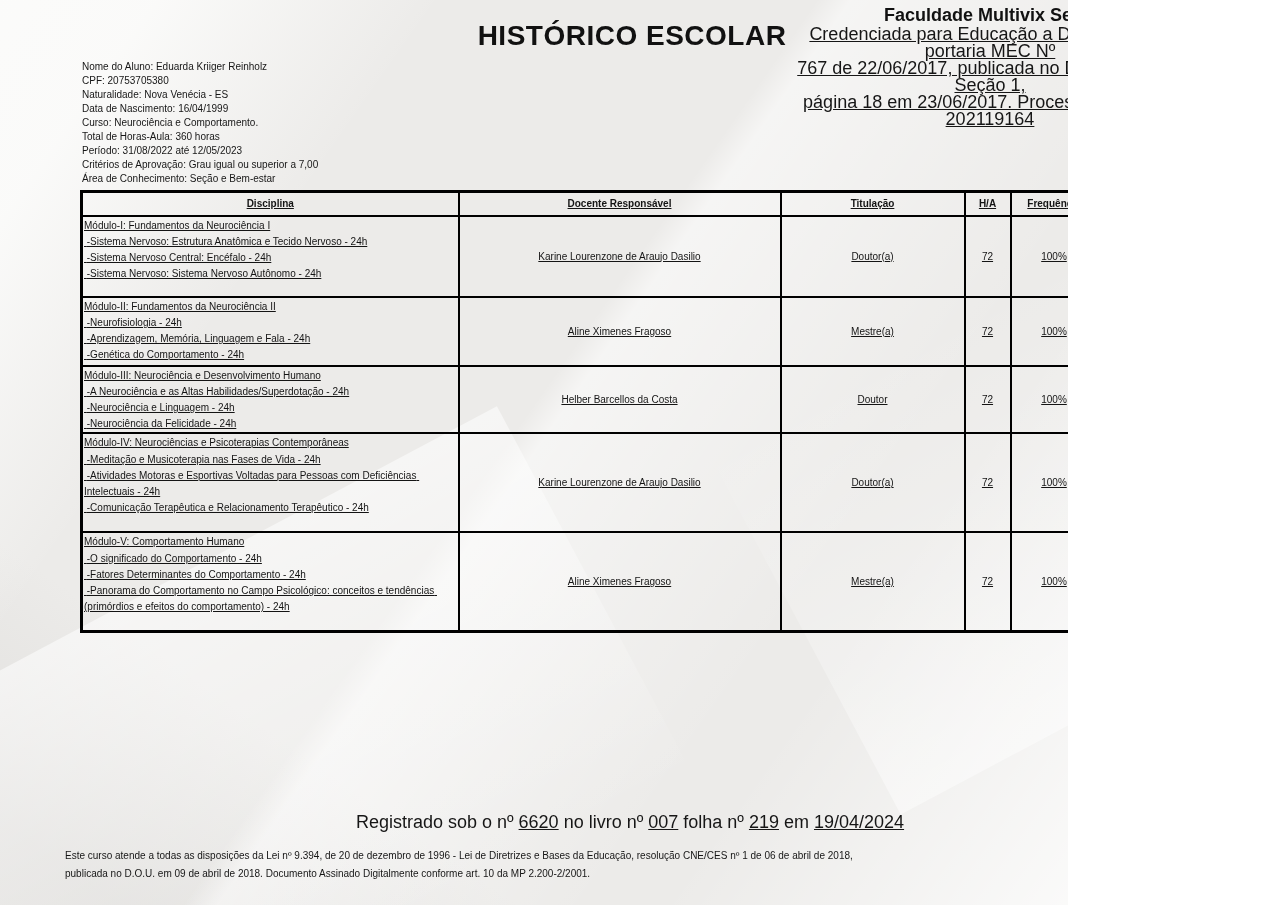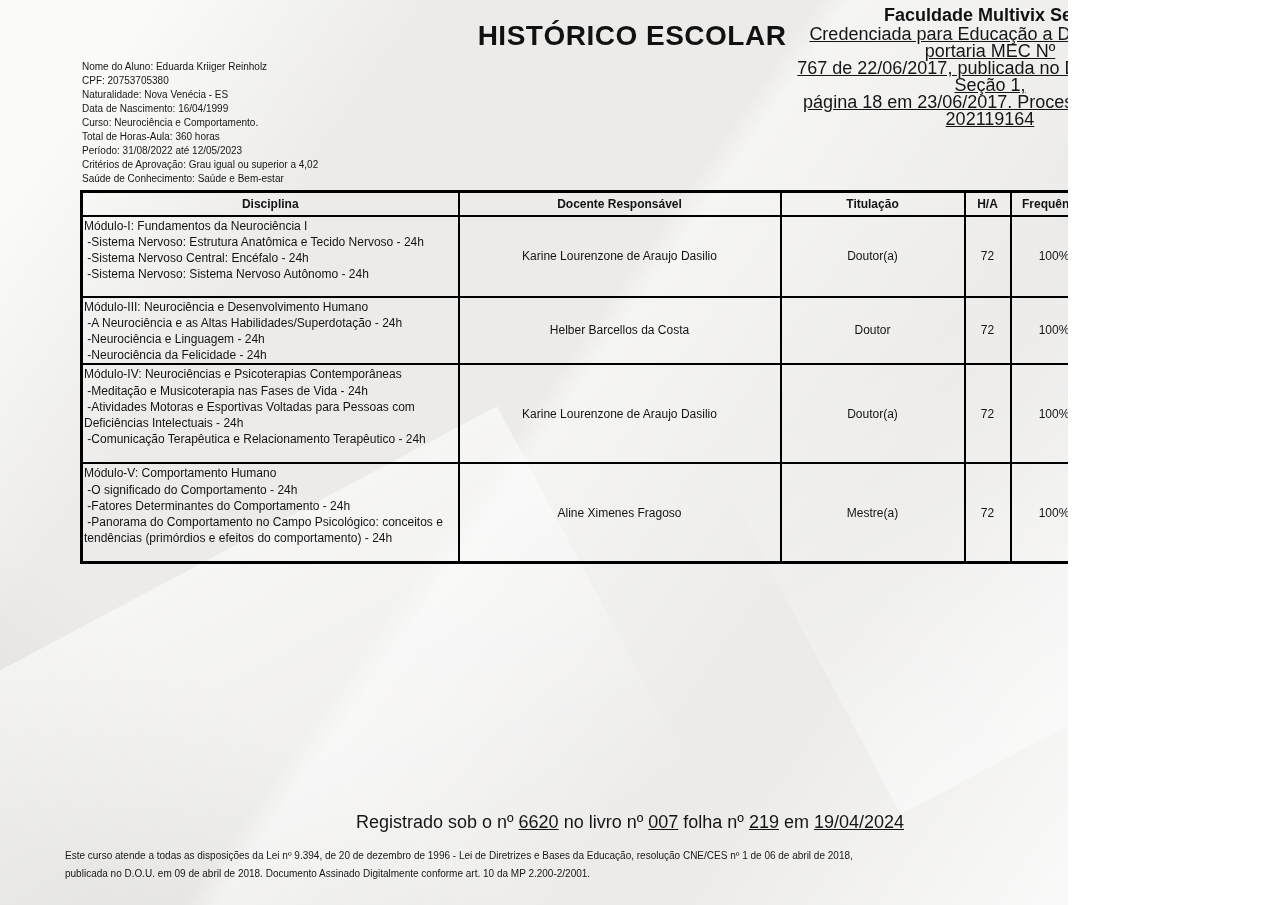--- a/index.html
+++ b/index.html
@@ -76,23 +76,24 @@
     position: absolute;
     left: 80px; top: 190px;
     border-collapse: collapse;
     table-layout: fixed;
     width: 1104px;
     border: 3px solid #000;
     background: transparent;
   }
   table.transcript th, table.transcript td {
     border: 2px solid #000;
-    font-size: 12px;
+    font-size: 10px;
     color: #141414;
     overflow: hidden;
+    text-decoration: underline;
   }
   table.transcript th {
     height: 24px;
     font-weight: bold;
     text-align: center;
     vertical-align: middle;
     padding: 0 1px;
   }
   td.cell-disciplina {
     text-align: left;
@@ -136,22 +137,22 @@
   <h1 class="doc-title">HISTÓRICO ESCOLAR</h1>
 
   <div class="student-info">
     <div>Nome do Aluno: Eduarda Kriiger Reinholz</div>
     <div>CPF: 20753705380</div>
     <div>Naturalidade: Nova Venécia - ES</div>
     <div>Data de Nascimento: 16/04/1999</div>
     <div>Curso: Neurociência e Comportamento.</div>
     <div>Total de Horas-Aula: 360 horas</div>
     <div>Período: 31/08/2022 até 12/05/2023</div>
-    <div>Critérios de Aprovação: Grau igual ou superior a 4,02</div>
-    <div>Saúde de Conhecimento: Saúde e Bem-estar</div>
+    <div>Critérios de Aprovação: Grau igual ou superior a 7,00</div>
+    <div>Área de Conhecimento: Seção e Bem-estar</div>
   </div>
 
   <div class="institution">
     <div class="institution-name">Faculdade Multivix Serra</div>
     <div class="institution-accreditation">Credenciada para Educação a Distância pela portaria MEC Nº
 767 de 22/06/2017, publicada no D.O.U. Nº 119, Seção 1,
 página 18 em 23/06/2017. Processo E-MEC nº 202119164</div>
   </div>
 
   <table class="transcript">
@@ -178,20 +179,31 @@
         <td class="cell-disciplina">Módulo-I: Fundamentos da Neurociência I
  -Sistema Nervoso: Estrutura Anatômica e Tecido Nervoso - 24h
  -Sistema Nervoso Central: Encéfalo - 24h
  -Sistema Nervoso: Sistema Nervoso Autônomo - 24h</td>
         <td class="cell-center">Karine Lourenzone de Araujo Dasilio</td>
         <td class="cell-center">Doutor(a)</td>
         <td class="cell-center">72</td>
         <td class="cell-center">100%</td>
         <td class="cell-center">10.00</td>
       </tr>
+      <tr style="height:69px">
+        <td class="cell-disciplina">Módulo-II: Fundamentos da Neurociência II
+ -Neurofisiologia - 24h
+ -Aprendizagem, Memória, Linguagem e Fala - 24h
+ -Genética do Comportamento - 24h</td>
+        <td class="cell-center">Aline Ximenes Fragoso</td>
+        <td class="cell-center">Mestre(a)</td>
+        <td class="cell-center">72</td>
+        <td class="cell-center">100%</td>
+        <td class="cell-center">10.00</td>
+      </tr>
       <tr style="height:67px">
         <td class="cell-disciplina">Módulo-III: Neurociência e Desenvolvimento Humano
  -A Neurociência e as Altas Habilidades/Superdotação - 24h
  -Neurociência e Linguagem - 24h
  -Neurociência da Felicidade - 24h</td>
         <td class="cell-center">Helber Barcellos da Costa</td>
         <td class="cell-center">Doutor</td>
         <td class="cell-center">72</td>
         <td class="cell-center">100%</td>
         <td class="cell-center">10.00</td>

